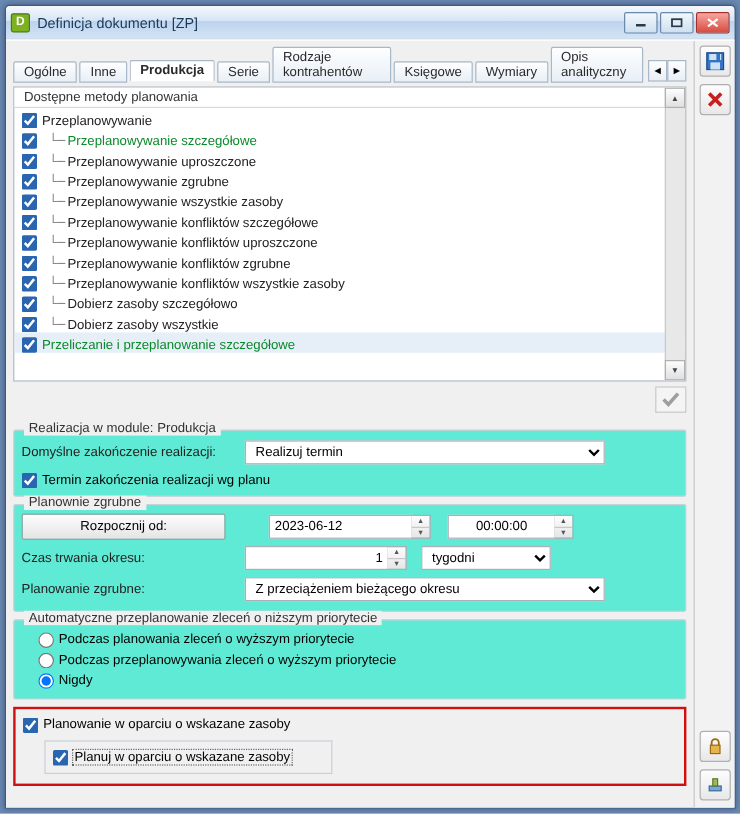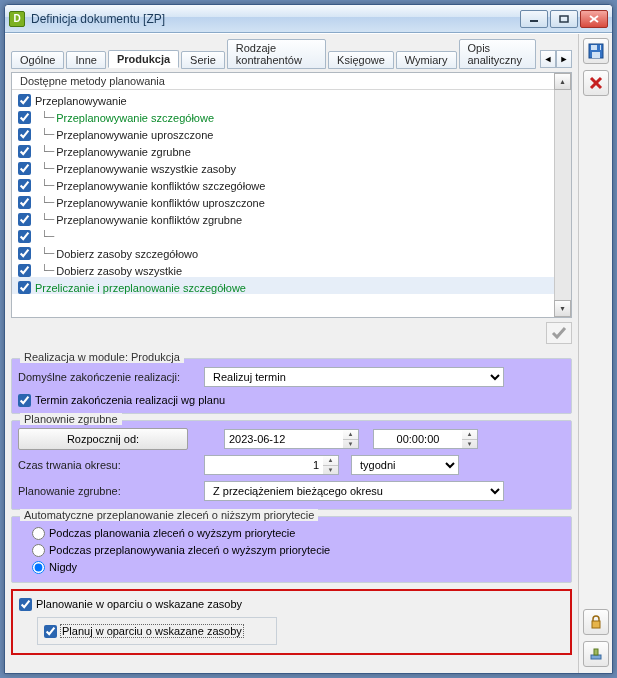--- a/index.html
+++ b/index.html
@@ -135,21 +135,21 @@
     font-size:9px;
     cursor:pointer;
   }
 
   .groupbox {
     border: 1px solid #c8d0d8;
     border-radius: 2px;
     margin-bottom: 6px;
     padding: 6px 6px 4px 6px;
     position: relative;
-    background: #c4b5fd;
+    background: #5eead4;
   }
   .groupbox > .legend {
     position: absolute;
     top: -8px;
     left: 8px;
     background: #f0f0f0;
     padding: 0 4px;
     font-size: 11px;
     color: #333;
   }
@@ -371,20 +371,21 @@
               <span class="label">Przeplanowywanie konfliktów uproszczone</span>
             </div>
             <div class="tree-item level2">
               <input type="checkbox" checked="" style="">
               <span class="branch">└─</span>
               <span class="label">Przeplanowywanie konfliktów zgrubne</span>
             </div>
             <div class="tree-item level2">
               <input type="checkbox" checked="" style="">
               <span class="branch">└─</span>
+              <span class="label">Przeplanowywanie konfliktów wszystkie zasoby</span>
             </div>
             <div class="tree-item level2">
               <input type="checkbox" checked="" style="">
               <span class="branch">└─</span>
               <span class="label">Dobierz zasoby szczegółowo</span>
             </div>
             <div class="tree-item level2">
               <input type="checkbox" checked="" style="">
               <span class="branch">└─</span>
               <span class="label">Dobierz zasoby wszystkie</span>

